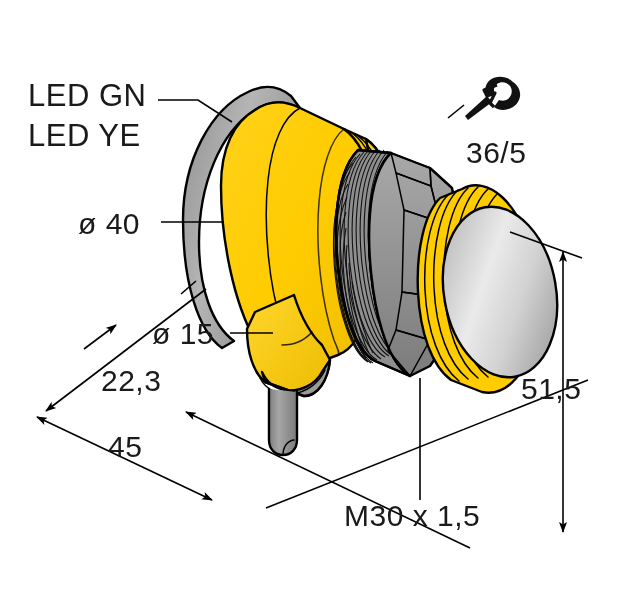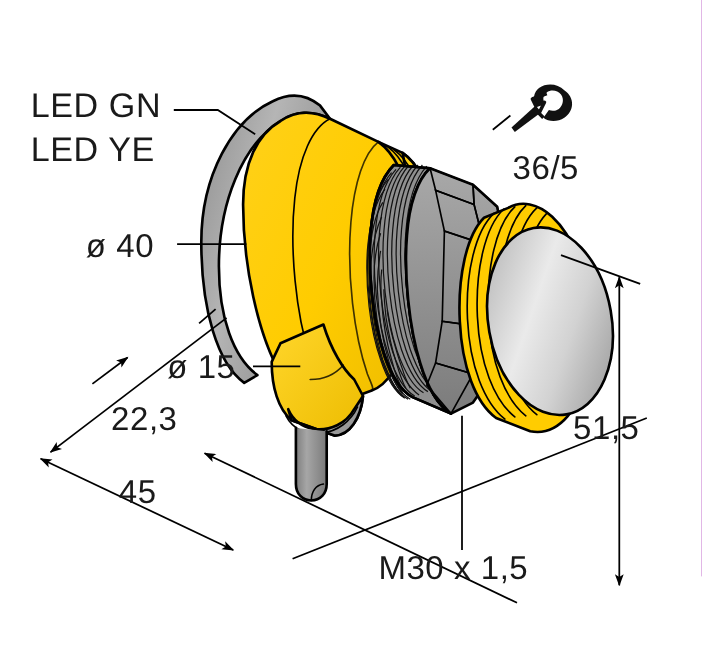--- a/index.html
+++ b/index.html
@@ -10,21 +10,21 @@
   body {
     width: 638px;
     height: 593px;
     overflow: hidden;
     font-family: "Liberation Sans", sans-serif;
   }
   #drawing-root {
     position: relative;
     width: 638px;
     height: 524px;
-    background: #a21caf;
+    background: #0ea5e9;
   }
   svg#tech-drawing {
     display: block;
     width: 638px;
     height: 593px;
   }
   text.dim-label {
     font-family: "Liberation Sans", sans-serif;
     font-size: 30px;
     fill: #1a1a1a;

